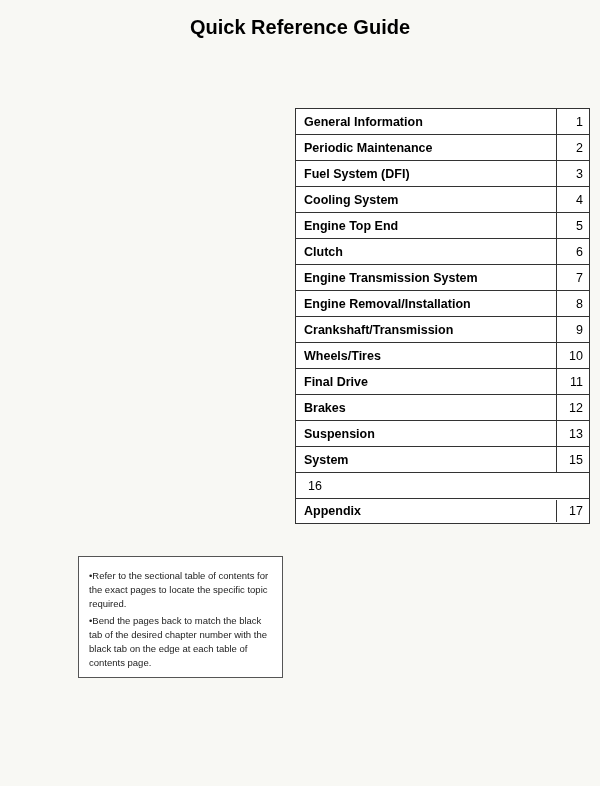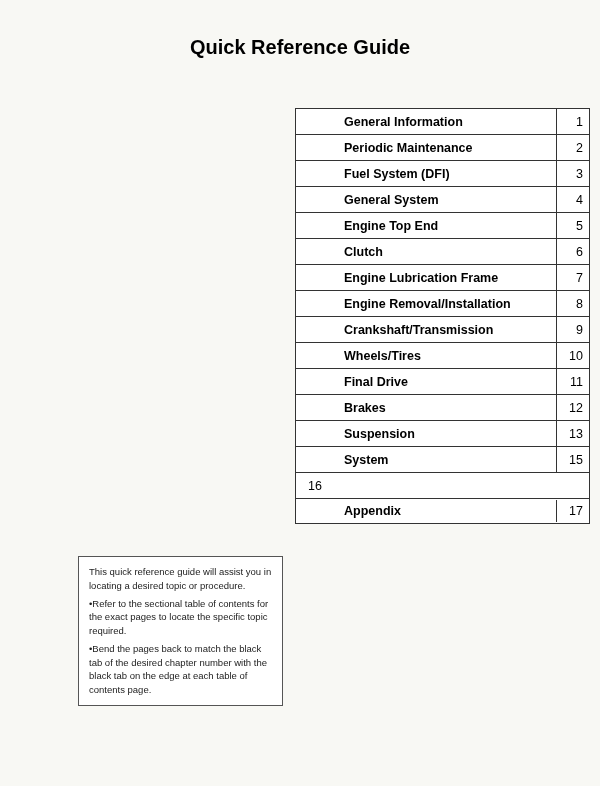--- a/index.html
+++ b/index.html
@@ -21,21 +21,21 @@
       width: 600px;
       height: 786px;
       background-color: #f8f8f4;
       position: relative;
     }
 
     .main-title {
       text-align: center;
       font-size: 20px;
       font-weight: bold;
-      padding: 36px 0 18px 0;
+      padding: 16px 0 18px 0;
       font-family: Arial, Helvetica, sans-serif;
     }
 
     .toc-container {
       position: absolute;
       left: 295px;
       top: 108px;
       width: 295px;
     }
 
@@ -59,21 +59,20 @@
 
     .toc-label {
       flex: 1;
       padding: 4px 8px;
       font-size: 12.5px;
       font-family: Arial, Helvetica, sans-serif;
       border-right: 1.5px solid #333;
       display: flex;
       align-items: center;
       font-weight: bold;
-      margin-left: 40px;
     }
 
     .toc-number {
       width: 32px;
       padding: 4px 6px;
       font-size: 12.5px;
       font-family: Arial, Helvetica, sans-serif;
       display: flex;
       align-items: center;
       justify-content: flex-end;
@@ -113,33 +112,33 @@
       </div>
       <div class="toc-row">
         <div class="toc-label">Periodic Maintenance</div>
         <div class="toc-number">2</div>
       </div>
       <div class="toc-row">
         <div class="toc-label">Fuel System (DFI)</div>
         <div class="toc-number">3</div>
       </div>
       <div class="toc-row">
-        <div class="toc-label">General System</div>
+        <div class="toc-label">Cooling System</div>
         <div class="toc-number">4</div>
       </div>
       <div class="toc-row">
         <div class="toc-label">Engine Top End</div>
         <div class="toc-number">5</div>
       </div>
       <div class="toc-row">
         <div class="toc-label">Clutch</div>
         <div class="toc-number">6</div>
       </div>
       <div class="toc-row">
-        <div class="toc-label">Engine Lubrication Frame</div>
+        <div class="toc-label">Engine Transmission System</div>
         <div class="toc-number">7</div>
       </div>
       <div class="toc-row">
         <div class="toc-label">Engine Removal/Installation</div>
         <div class="toc-number">8</div>
       </div>
       <div class="toc-row">
         <div class="toc-label">Crankshaft/Transmission</div>
         <div class="toc-number">9</div>
       </div>
@@ -166,18 +165,17 @@
       <div class="toc-row">
         <div class="toc-number">16</div>
       </div>
       <div class="toc-row">
         <div class="toc-label">Appendix</div>
         <div class="toc-number">17</div>
       </div>
     </div>
 
   <div class="note-box">
-    <span>This quick reference guide will assist you in locating a desired topic or procedure.</span>
     <span class="note-bullet">•Refer to the sectional table of contents for the exact pages to locate the specific topic required.</span>
     <span class="note-bullet">•Bend the pages back to match the black tab of the desired chapter number with the black tab on the edge at each table of contents page.</span>
   </div>
 
 </div>
 
 </body></html>

